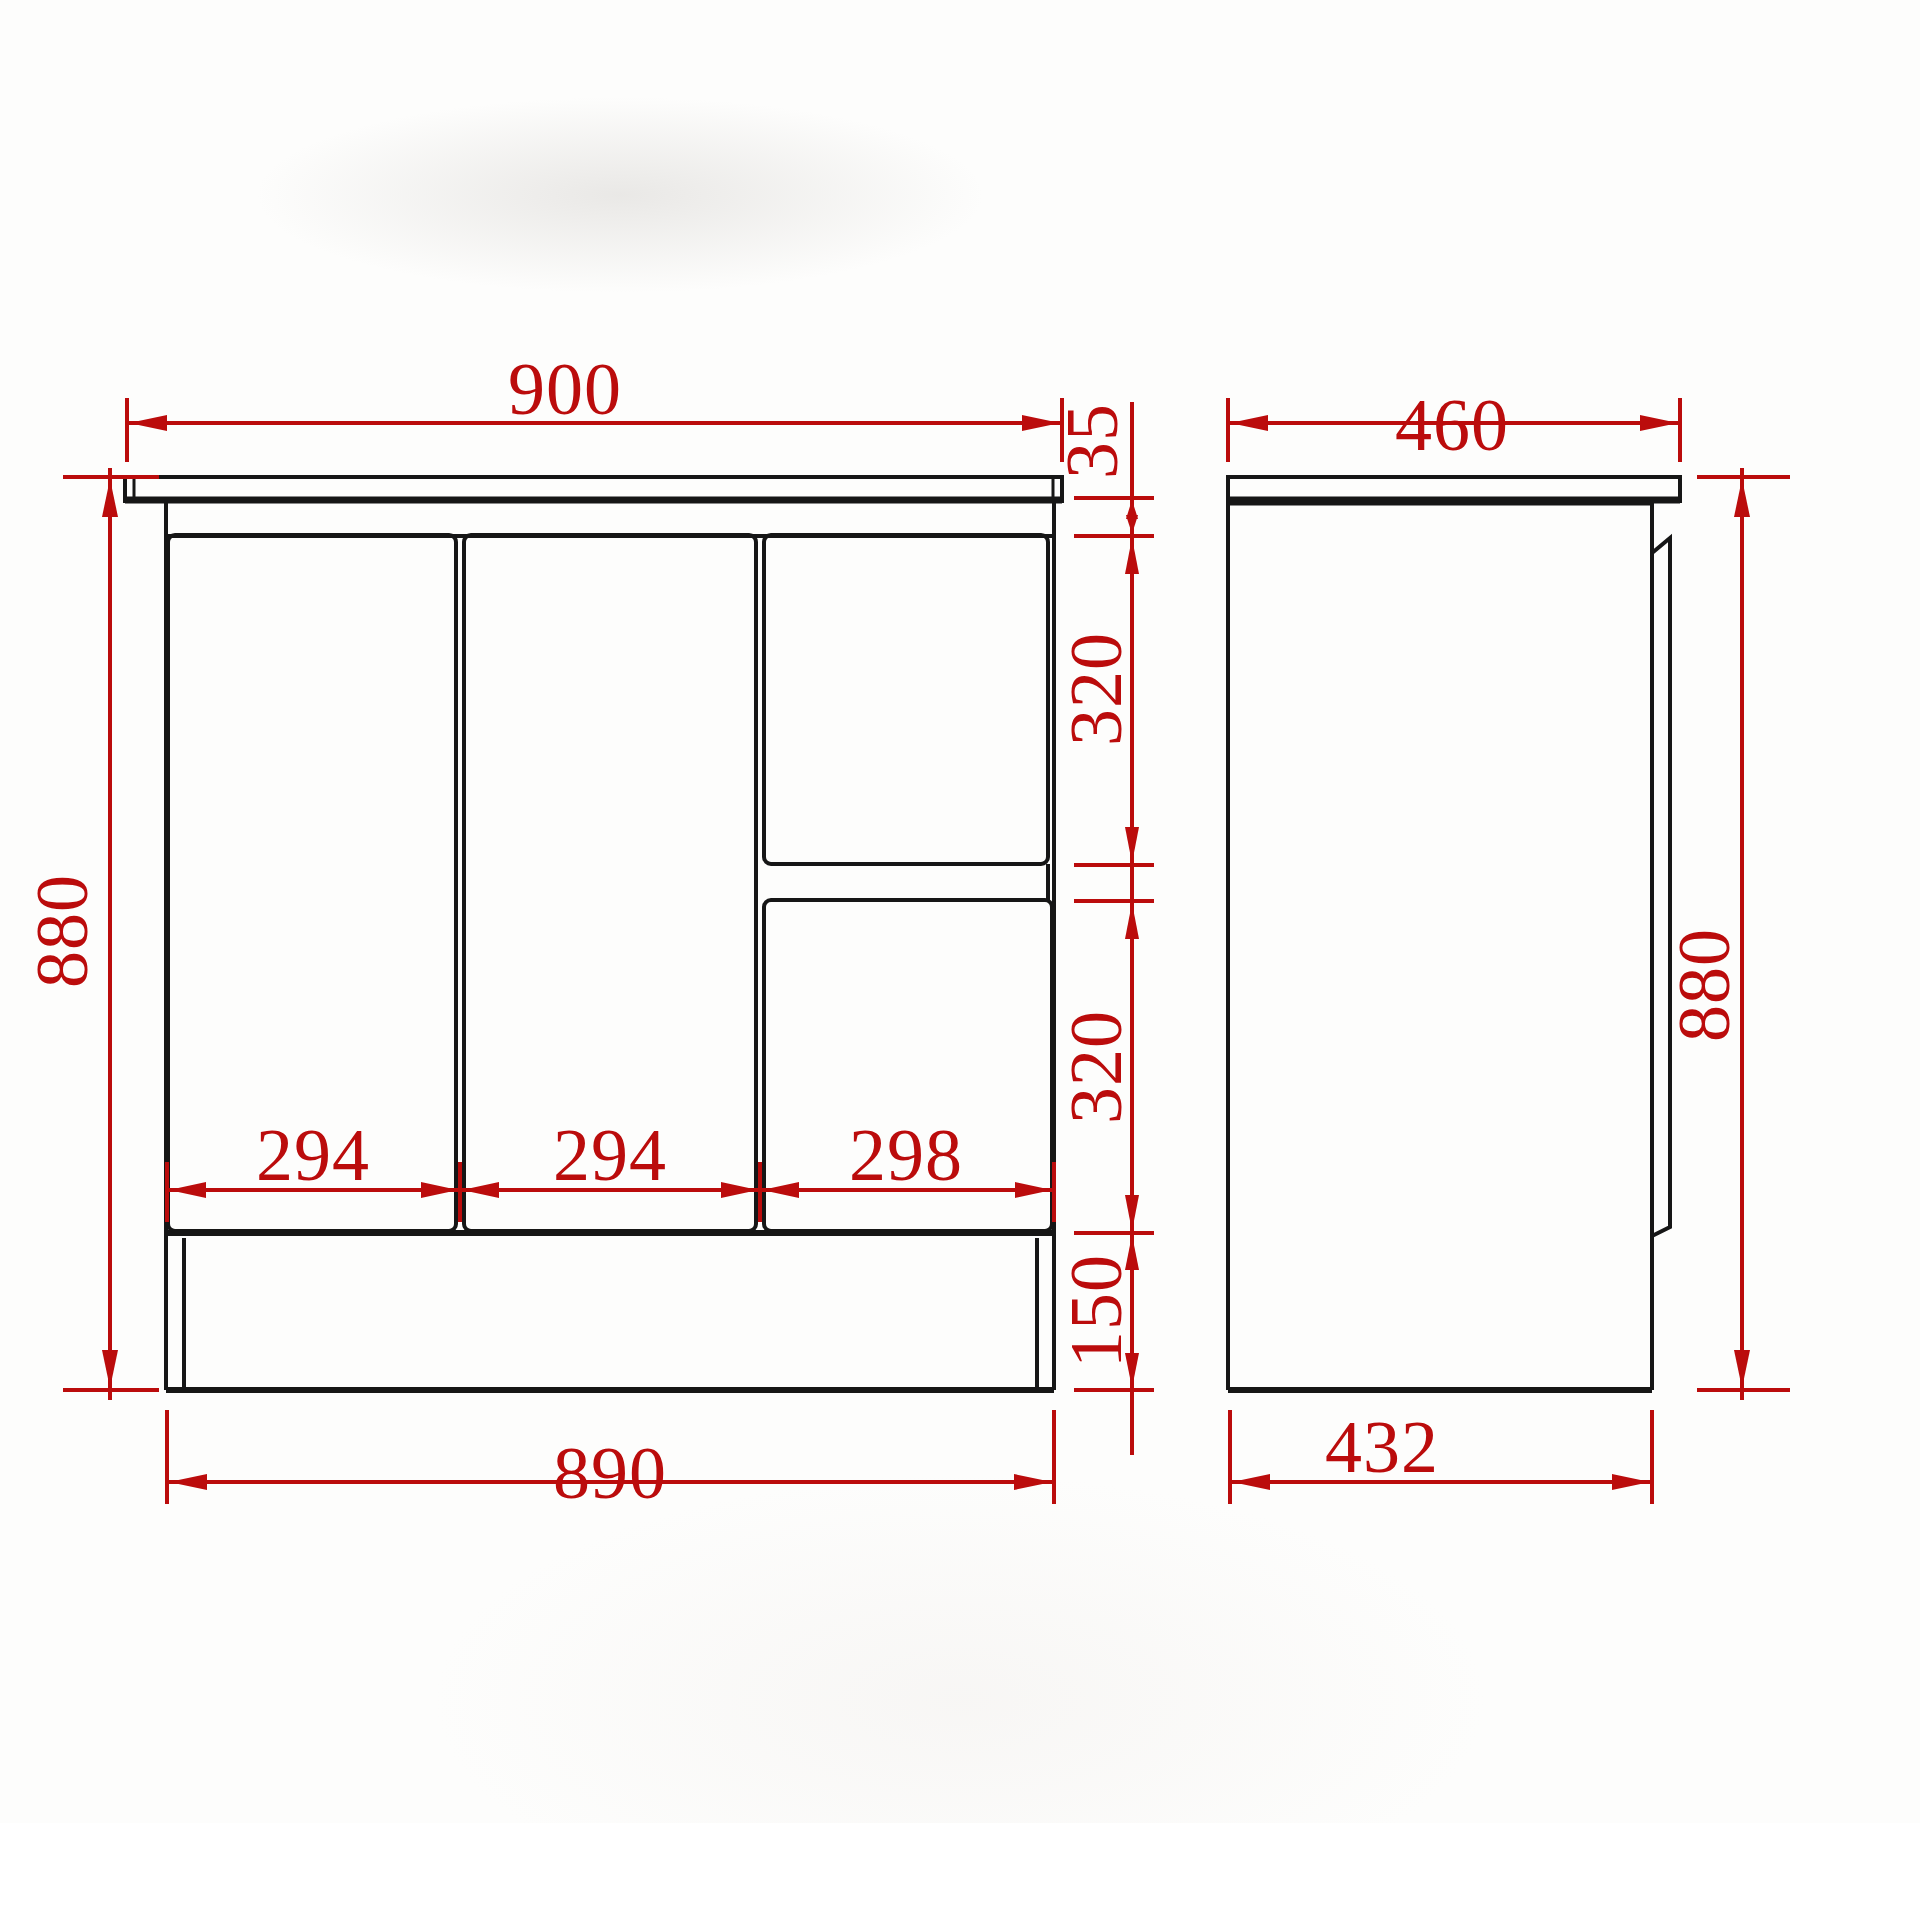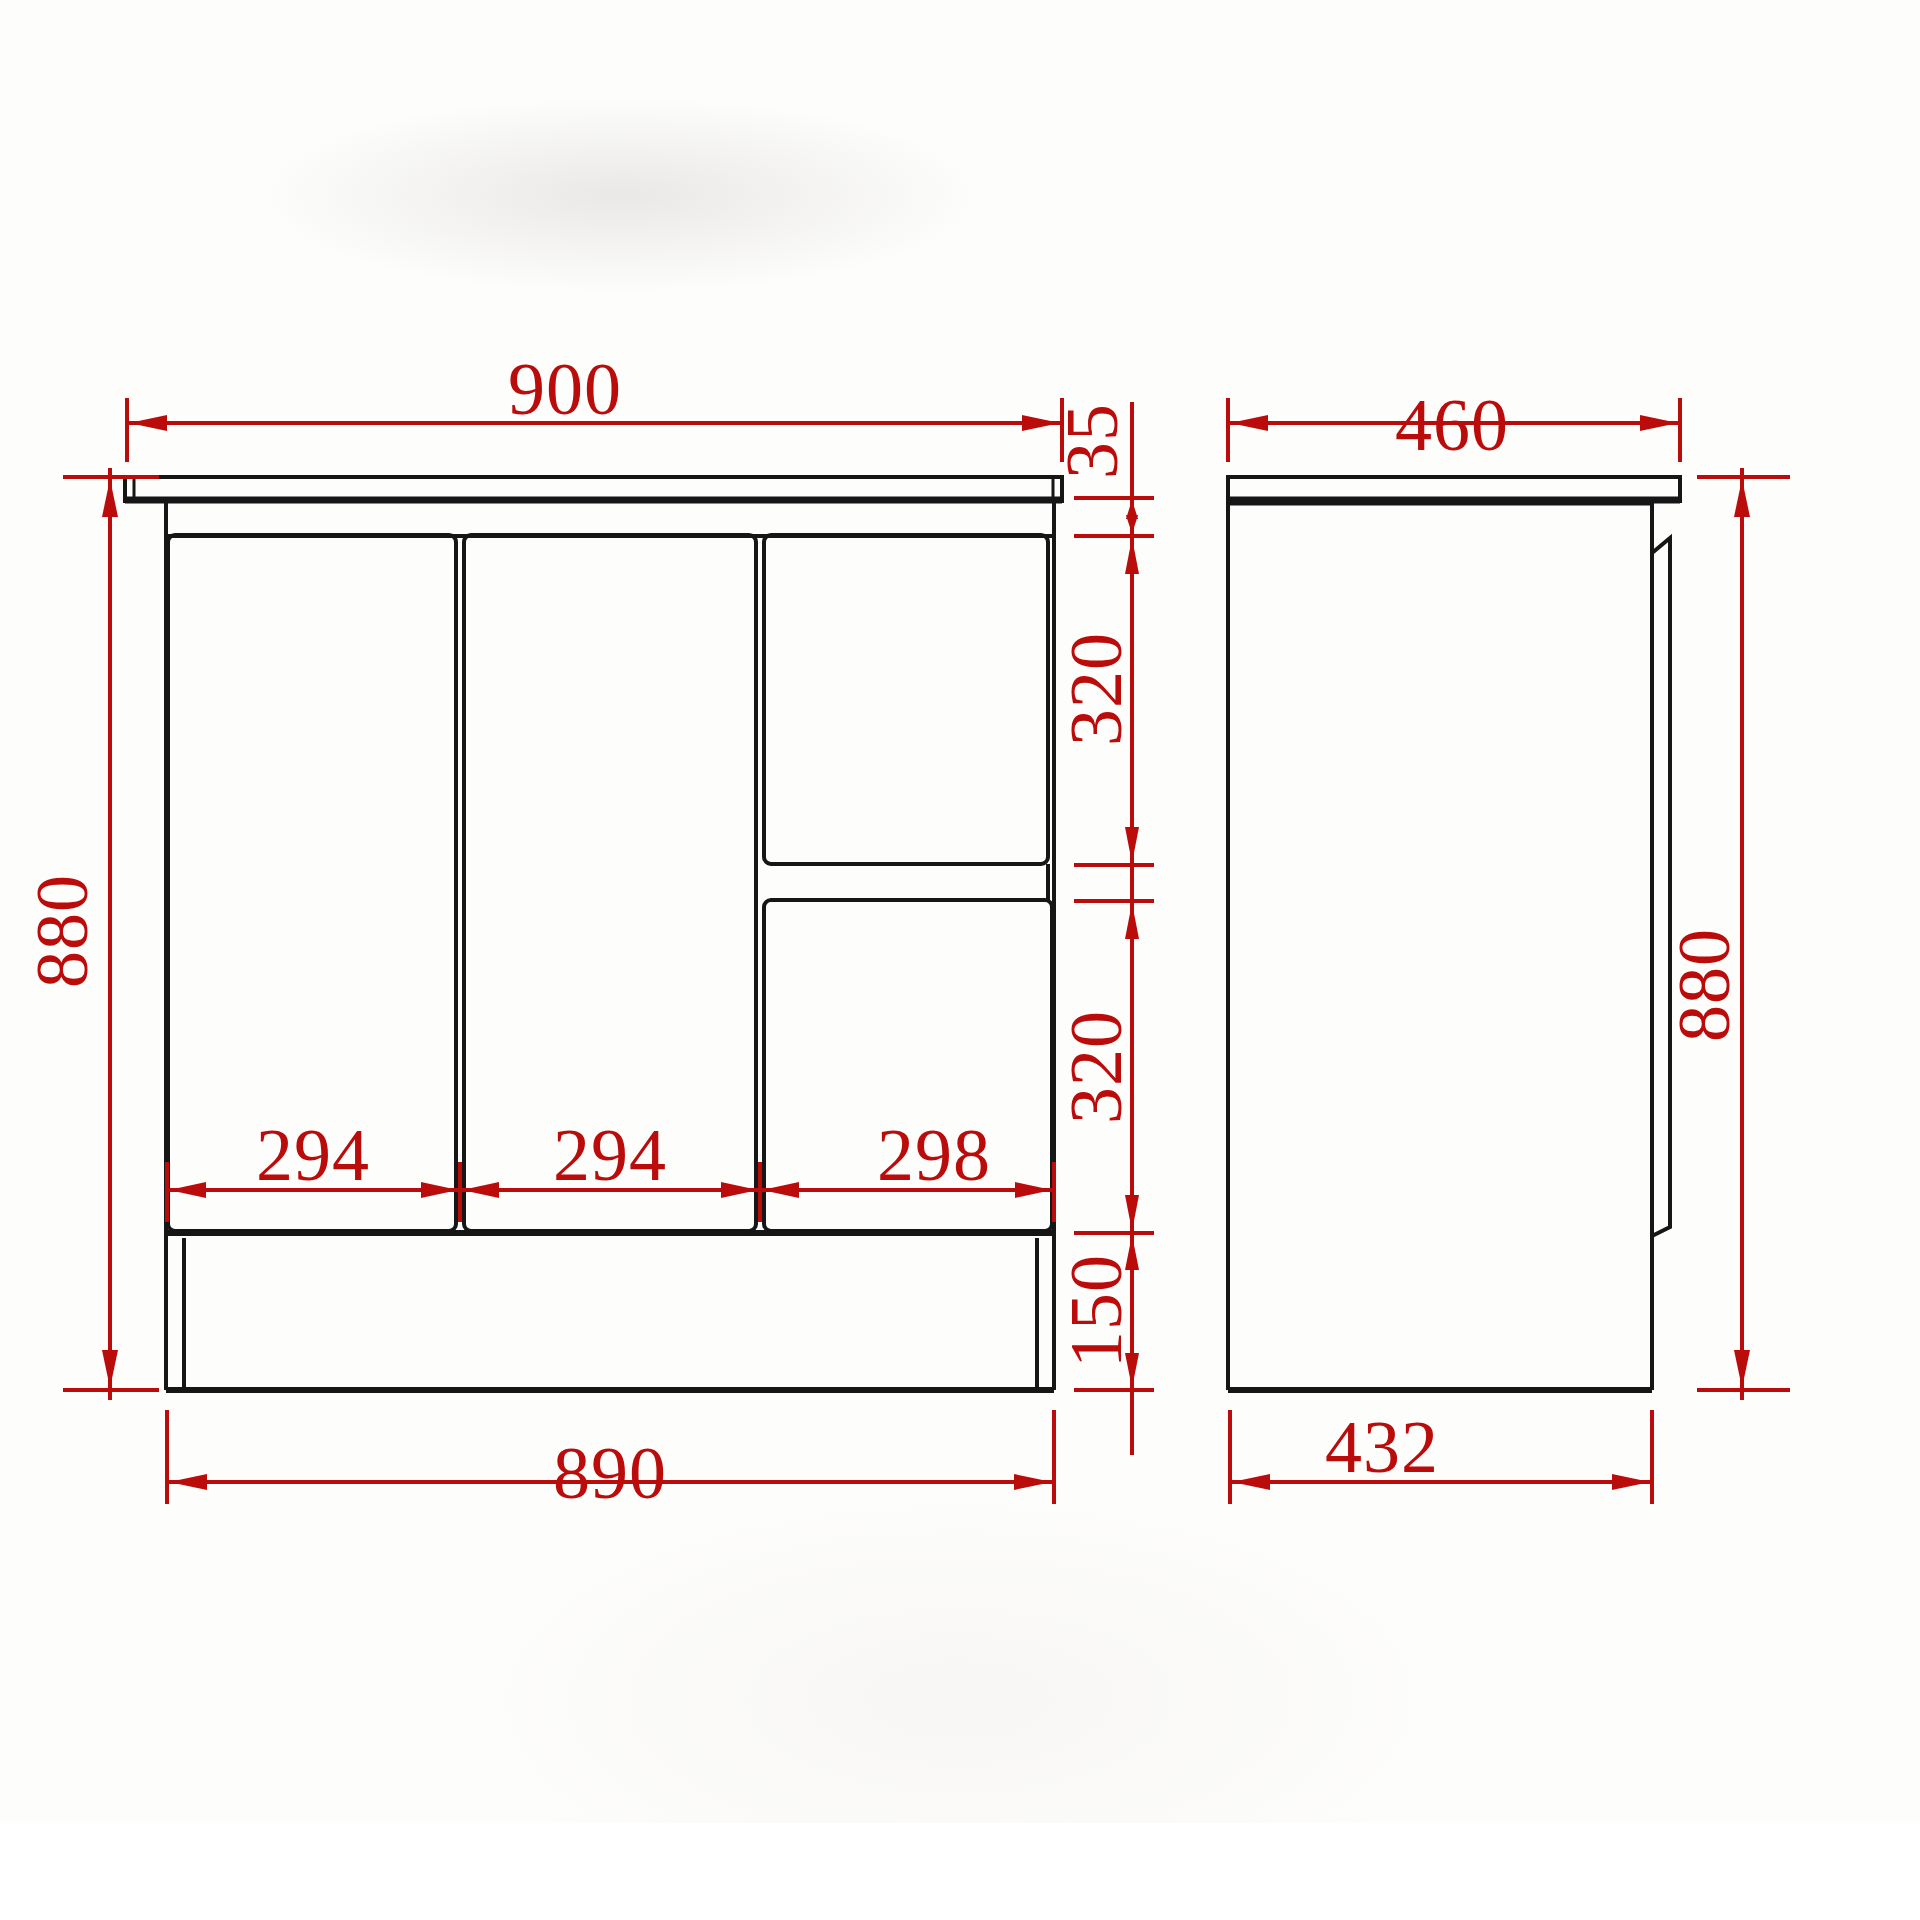--- a/index.html
+++ b/index.html
@@ -184,21 +184,21 @@
   <div class="dim-label rot" style="left:1096px; top:689px;">320</div>
 
   <div class="dim-label rot" style="left:1096px; top:1067px;">320</div>
 
   <div class="dim-label rot" style="left:1096px; top:1311px;">150</div>
 
   <div class="dim-label" style="left:313px; top:1155px;">294</div>
 
   <div class="dim-label" style="left:610px; top:1155px;">294</div>
 
-  <div class="dim-label" style="left:906px; top:1155px;margin-left:28px;">298</div>
+  <div class="dim-label" style="left:906px; top:1155px;">298</div>
 
   <div class="dim-label" style="left:610px; top:1447px;margin-top:26px;">890</div>
 
   <div class="dim-label" style="left:1452px; top:389px;margin-top:36px;">460</div>
 
   <div class="dim-label rot" style="left:1704px; top:985px;">880</div>
 
   <div class="dim-label" style="left:1362px; top:1447px;margin-left:20px;">432</div>
 
 </div>

